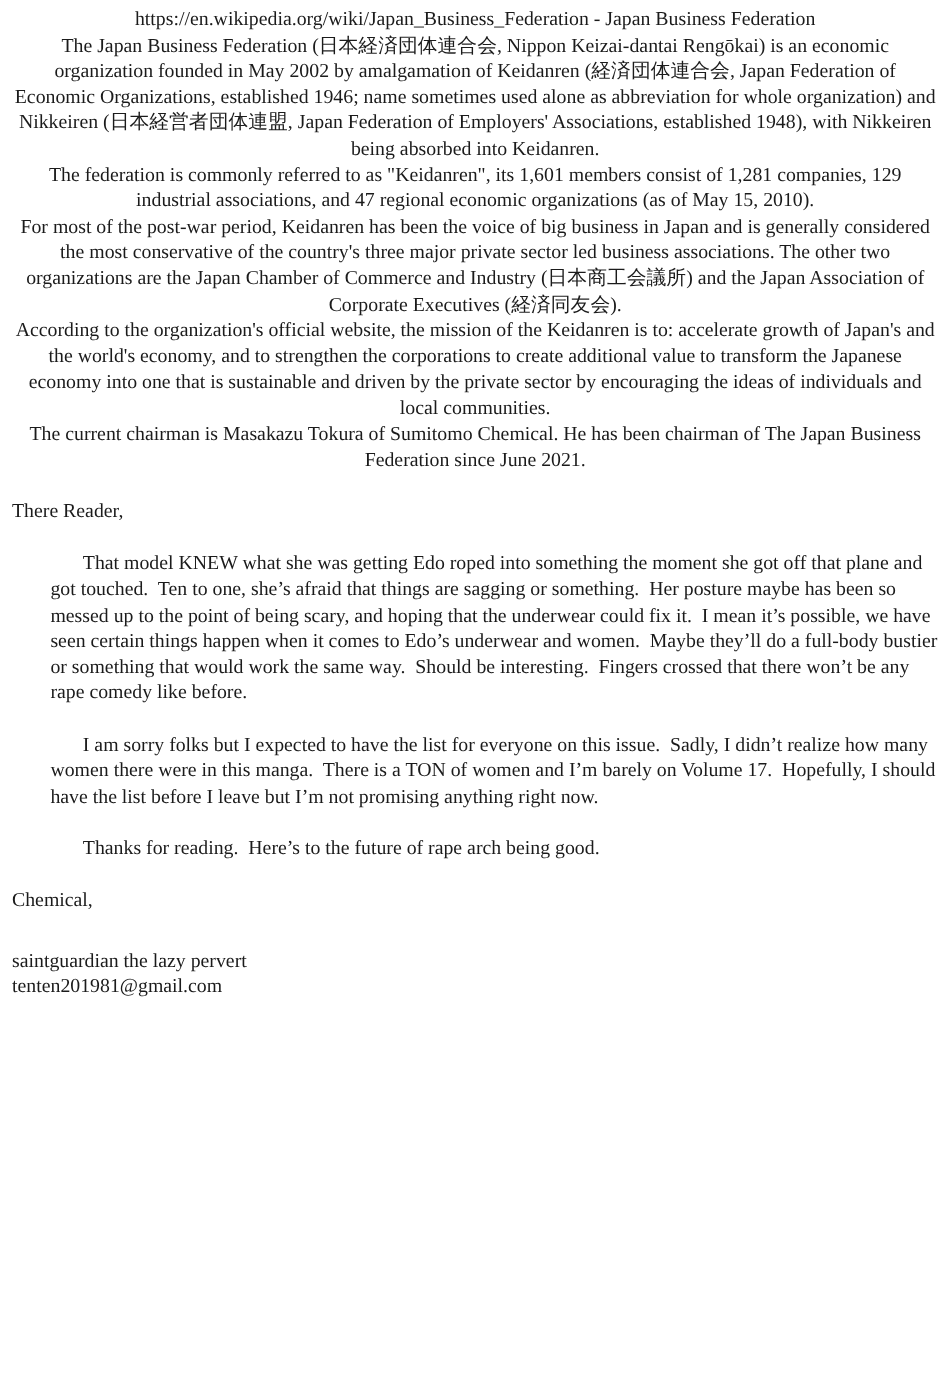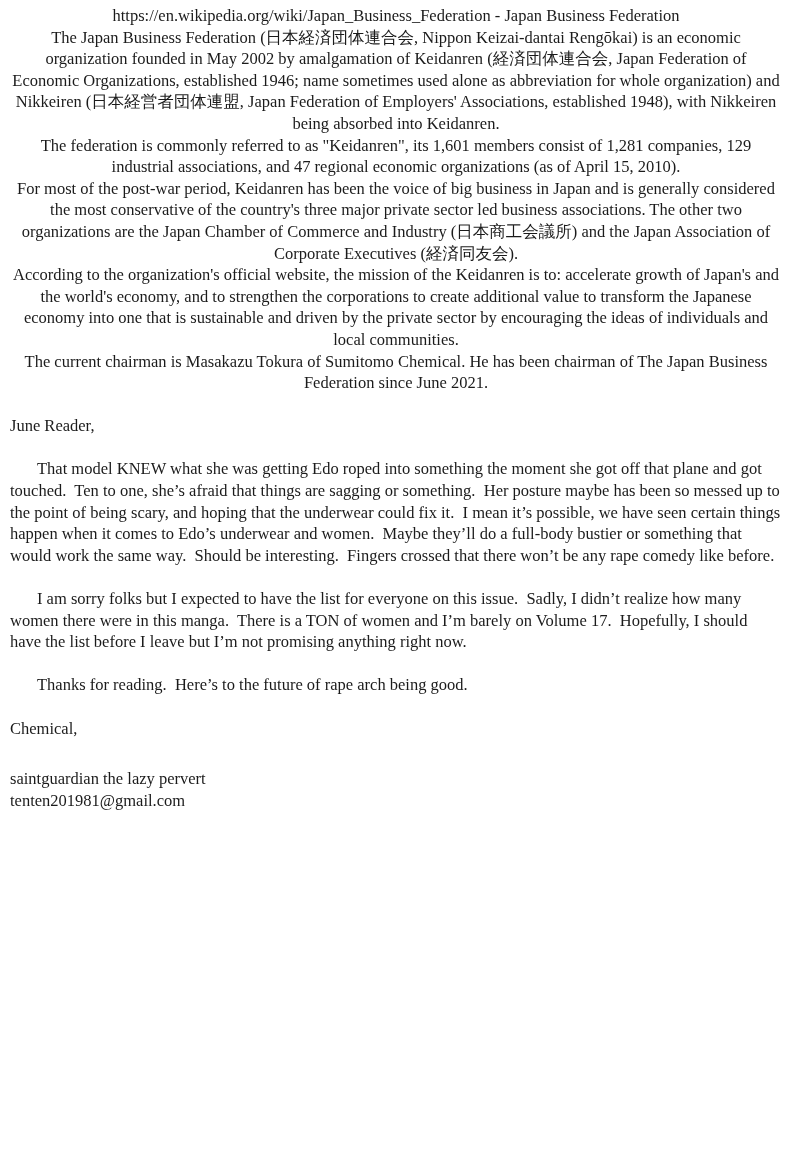--- a/index.html
+++ b/index.html
@@ -25,45 +25,46 @@
     text-align: center;
     white-space: pre-wrap;
   }
   .letter p {
     margin: 21.6px 0 0 0;
     text-align: left;
     white-space: pre-wrap;
   }
   .letter p.body-para {
     text-indent: 27px;
+    margin-left: 32px;
   }
   .signature p {
     margin: 0;
     white-space: pre-wrap;
   }
   .signature {
     margin-top: 29px;
   }
 </style>
 </head>
 <body>
 
 <div class="page">
 
   <div class="wiki-excerpt">
     <p>https://en.wikipedia.org/wiki/Japan_Business_Federation - Japan Business Federation</p>
     <p>The Japan Business Federation (日本経済団体連合会, Nippon Keizai-dantai Rengōkai) is an economic organization founded in May 2002 by amalgamation of Keidanren (経済団体連合会, Japan Federation of Economic Organizations, established 1946; name sometimes used alone as abbreviation for whole organization) and Nikkeiren (日本経営者団体連盟, Japan Federation of Employers' Associations, established 1948), with Nikkeiren being absorbed into Keidanren.</p>
-    <p>The federation is commonly referred to as "Keidanren", its 1,601 members consist of 1,281 companies, 129 industrial associations, and 47 regional economic organizations (as of April 15, 2010).</p>
+    <p>The federation is commonly referred to as "Keidanren", its 1,601 members consist of 1,281 companies, 129 industrial associations, and 47 regional economic organizations (as of May 15, 2010).</p>
     <p>For most of the post-war period, Keidanren has been the voice of big business in Japan and is generally considered the most conservative of the country's three major private sector led business associations. The other two organizations are the Japan Chamber of Commerce and Industry (日本商工会議所) and the Japan Association of Corporate Executives (経済同友会).</p>
     <p>According to the organization's official website, the mission of the Keidanren is to: accelerate growth of Japan's and the world's economy, and to strengthen the corporations to create additional value to transform the Japanese economy into one that is sustainable and driven by the private sector by encouraging the ideas of individuals and local communities.</p>
     <p>The current chairman is Masakazu Tokura of Sumitomo Chemical. He has been chairman of The Japan Business Federation since June 2021.</p>
   </div>
 
   <div class="letter">
-    <p class="salutation">June Reader,</p>
+    <p class="salutation">There Reader,</p>
     <p class="body-para">That model KNEW what she was getting Edo roped into something the moment she got off that plane and got touched.  Ten to one, she’s afraid that things are sagging or something.  Her posture maybe has been so messed up to the point of being scary, and hoping that the underwear could fix it.  I mean it’s possible, we have seen certain things happen when it comes to Edo’s underwear and women.  Maybe they’ll do a full-body bustier or something that would work the same way.  Should be interesting.  Fingers crossed that there won’t be any rape comedy like before.</p>
     <p class="body-para">I am sorry folks but I expected to have the list for everyone on this issue.  Sadly, I didn’t realize how many women there were in this manga.  There is a TON of women and I’m barely on Volume 17.  Hopefully, I should have the list before I leave but I’m not promising anything right now.</p>
     <p class="body-para">Thanks for reading.  Here’s to the future of rape arch being good.</p>
     <p class="closing">Chemical,</p>
     <div class="signature">
       <p>saintguardian the lazy pervert</p>
       <p>tenten201981@gmail.com</p>
     </div>
   </div>
 

